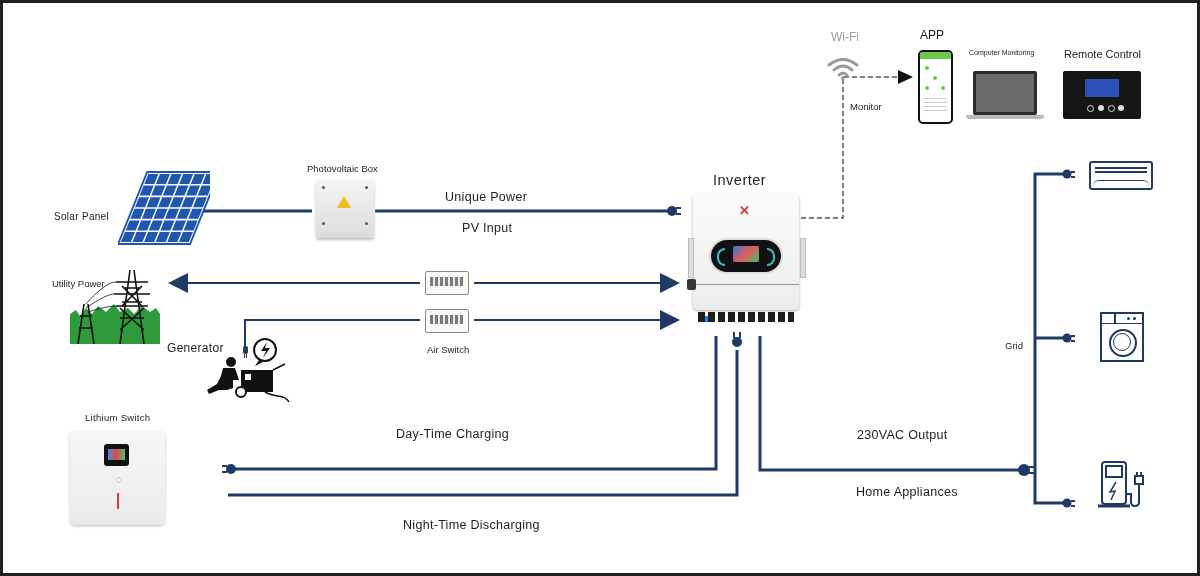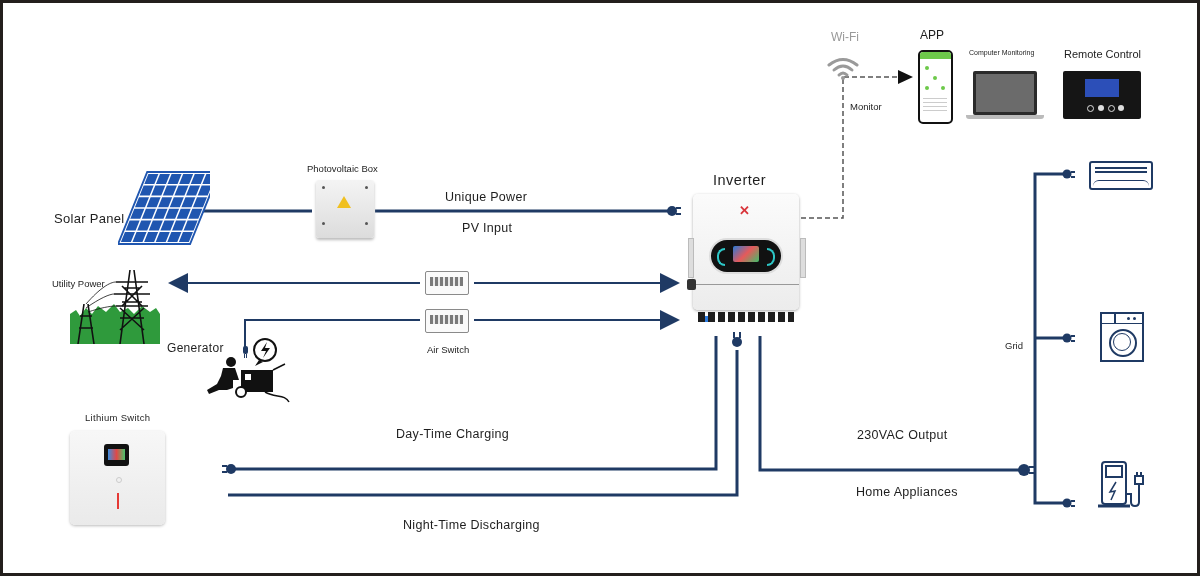--- a/index.html
+++ b/index.html
@@ -134,21 +134,21 @@
         <rect x="60" y="50.4" width="10" height="10"></rect>
         <rect x="2" y="62" width="10" height="10"></rect>
         <rect x="13.6" y="62" width="10" height="10"></rect>
         <rect x="25.2" y="62" width="10" height="10"></rect>
         <rect x="36.8" y="62" width="10" height="10"></rect>
         <rect x="48.4" y="62" width="10" height="10"></rect>
         <rect x="60" y="62" width="10" height="10"></rect>
       </g>
   </g>
 </svg>
-<span class="lbl bold" style="left:54px;top:211px;font-size:13px">Solar Panel</span>
+<span class="lbl bold" style="left:54px;top:211px;font-size:10px">Solar Panel</span>
 
 <span class="lbl sm" style="left:307px;top:163px;font-size:9.5px">Photovoltaic Box</span>
 <div class="abs" style="left:316px;top:180px;width:58px;height:58px;background:linear-gradient(#f4f4f4,#dcdcdc);border-radius:3px;box-shadow:0 2px 3px #bbb">
   <div class="abs" style="left:21px;top:16px;width:0;height:0;border-left:7px solid transparent;border-right:7px solid transparent;border-bottom:12px solid #f0c020"></div>
   <div class="abs" style="left:6px;top:6px;width:3px;height:3px;border-radius:50%;background:#555"></div>
   <div class="abs" style="left:49px;top:6px;width:3px;height:3px;border-radius:50%;background:#555"></div>
   <div class="abs" style="left:6px;top:42px;width:3px;height:3px;border-radius:50%;background:#555"></div>
   <div class="abs" style="left:49px;top:42px;width:3px;height:3px;border-radius:50%;background:#555"></div>
 </div>
 

